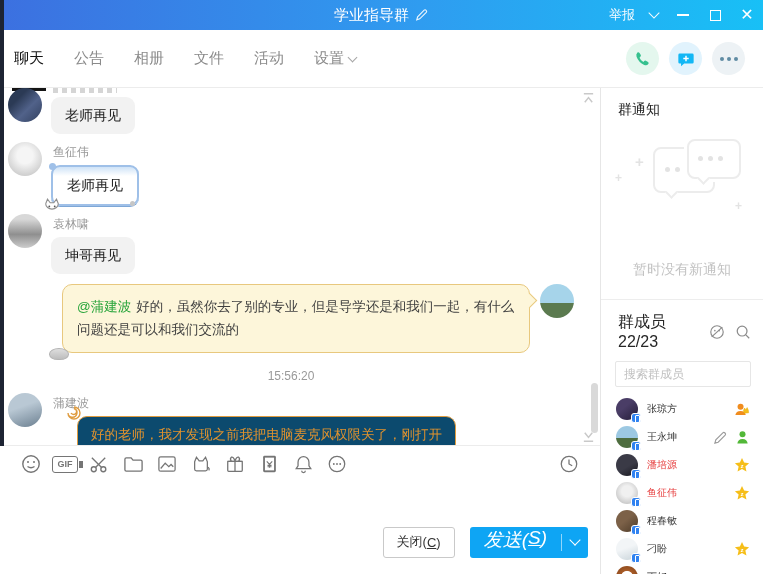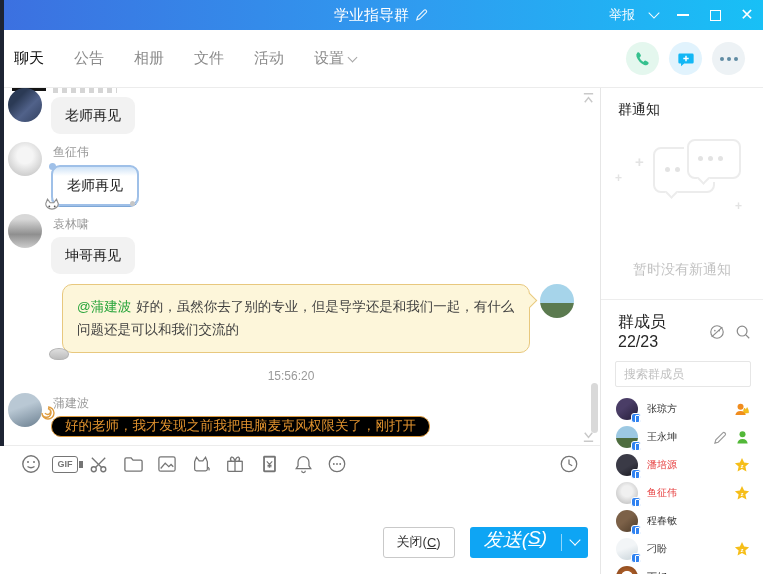--- a/index.html
+++ b/index.html
@@ -65,22 +65,22 @@
     padding:10px 14px;font-size:13.5px;color:#3f3f3f;line-height:1.75;}
   .bubble-mention::after{content:"";position:absolute;right:-6px;top:10px;width:10px;height:10px;background:#fdf6da;
     border-top:1px solid #e8c87e;border-right:1px solid #e8c87e;transform:rotate(45deg);}
   .mention{color:var(--mention_green);margin-right:5px;}
   .sticker-hat{position:absolute;left:-14px;bottom:-8px;width:20px;height:12px;border-radius:50% 50% 45% 45%;
     background:linear-gradient(180deg,#dedede,#bdbdbd);border:1px solid #b3b3b3;}
   .out-avatar{margin-left:10px;}
 
   .time-row{text-align:center;font-size:12px;color:#9a9a9a;margin:16px 0 10px;}
 
-  .bubble-orange{position:relative;background:#000000;border:1.5px solid #df9c3f;border-radius:10px;
-    padding:0 13px;font-size:13.5px;color:var(--orange_bubble);line-height:1.4;}
+  .bubble-orange{position:relative;background:#0c4a6e;border:1.5px solid #df9c3f;border-radius:10px;
+    padding:9px 13px;font-size:13.5px;color:var(--orange_bubble);line-height:1.4;margin-left:26px;}
   .deco-swirl{position:absolute;left:-12px;top:-12px;width:16px;height:16px;}
 
   .scroll-jump{position:absolute;right:5px;color:#c9c9c9;}
   .sj-top{top:4px;} .sj-bottom{bottom:2px;}
   .vscroll-thumb{position:absolute;right:2px;bottom:12px;width:7px;height:50px;border-radius:4px;background:#d9d9d9;}
 
   
   .toolbar{height:37px;border-top:1px solid #ececec;display:flex;align-items:center;padding:0 14px;gap:0;}
   .tool{width:34px;height:30px;display:flex;align-items:center;justify-content:center;color:#757575;}
   .tool svg{display:block;}

